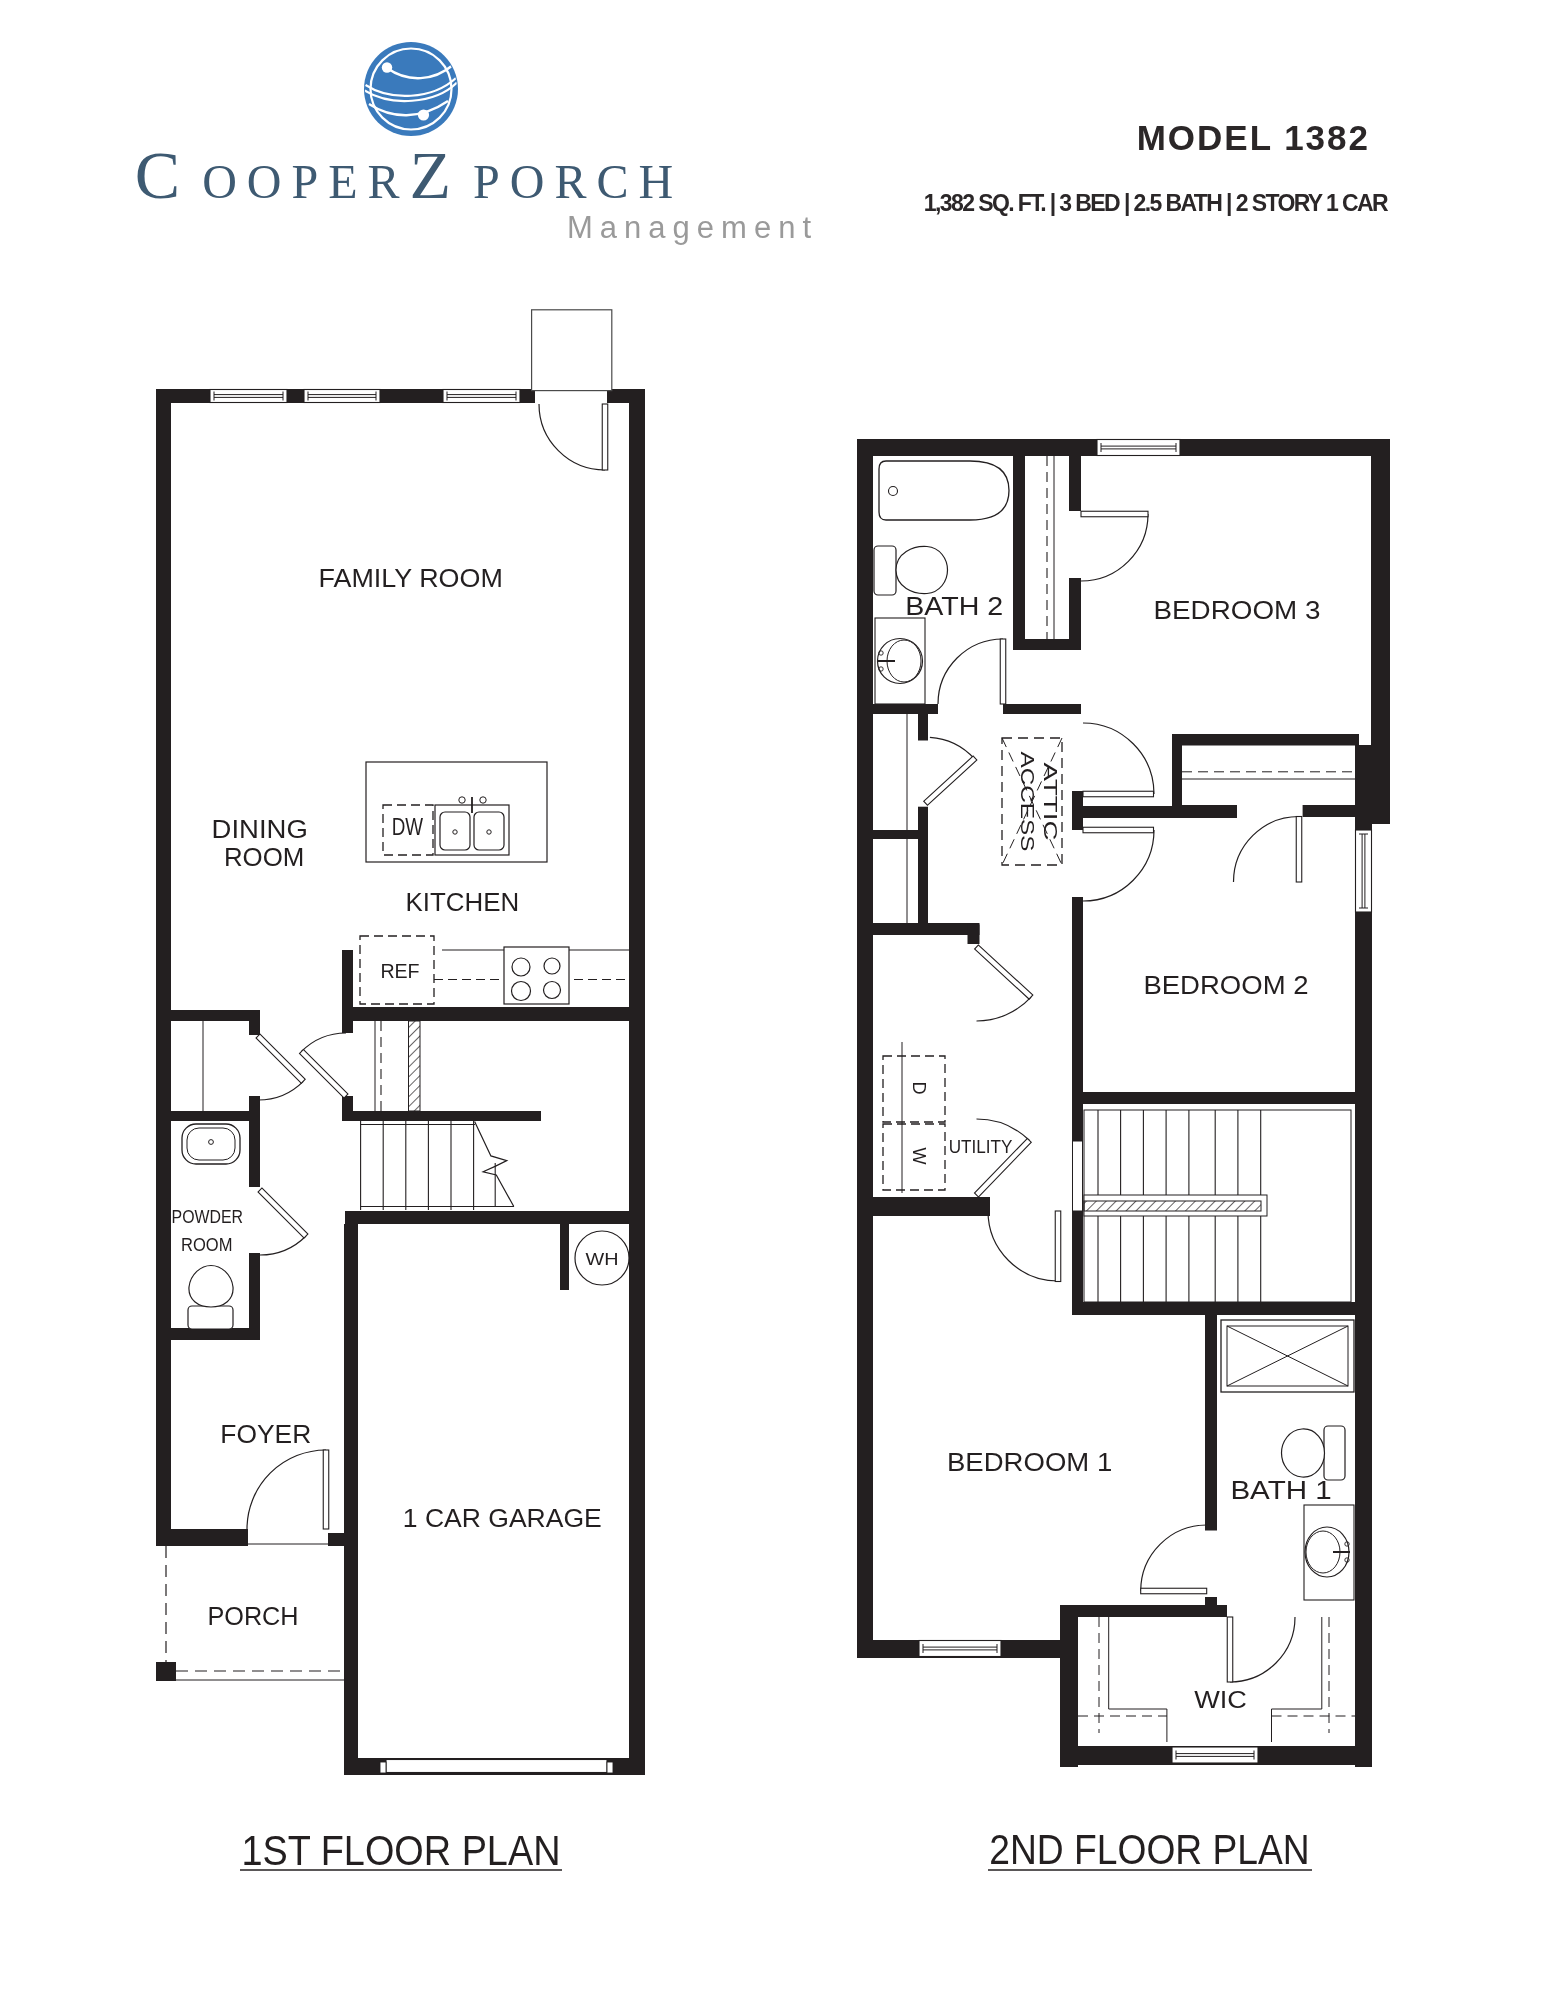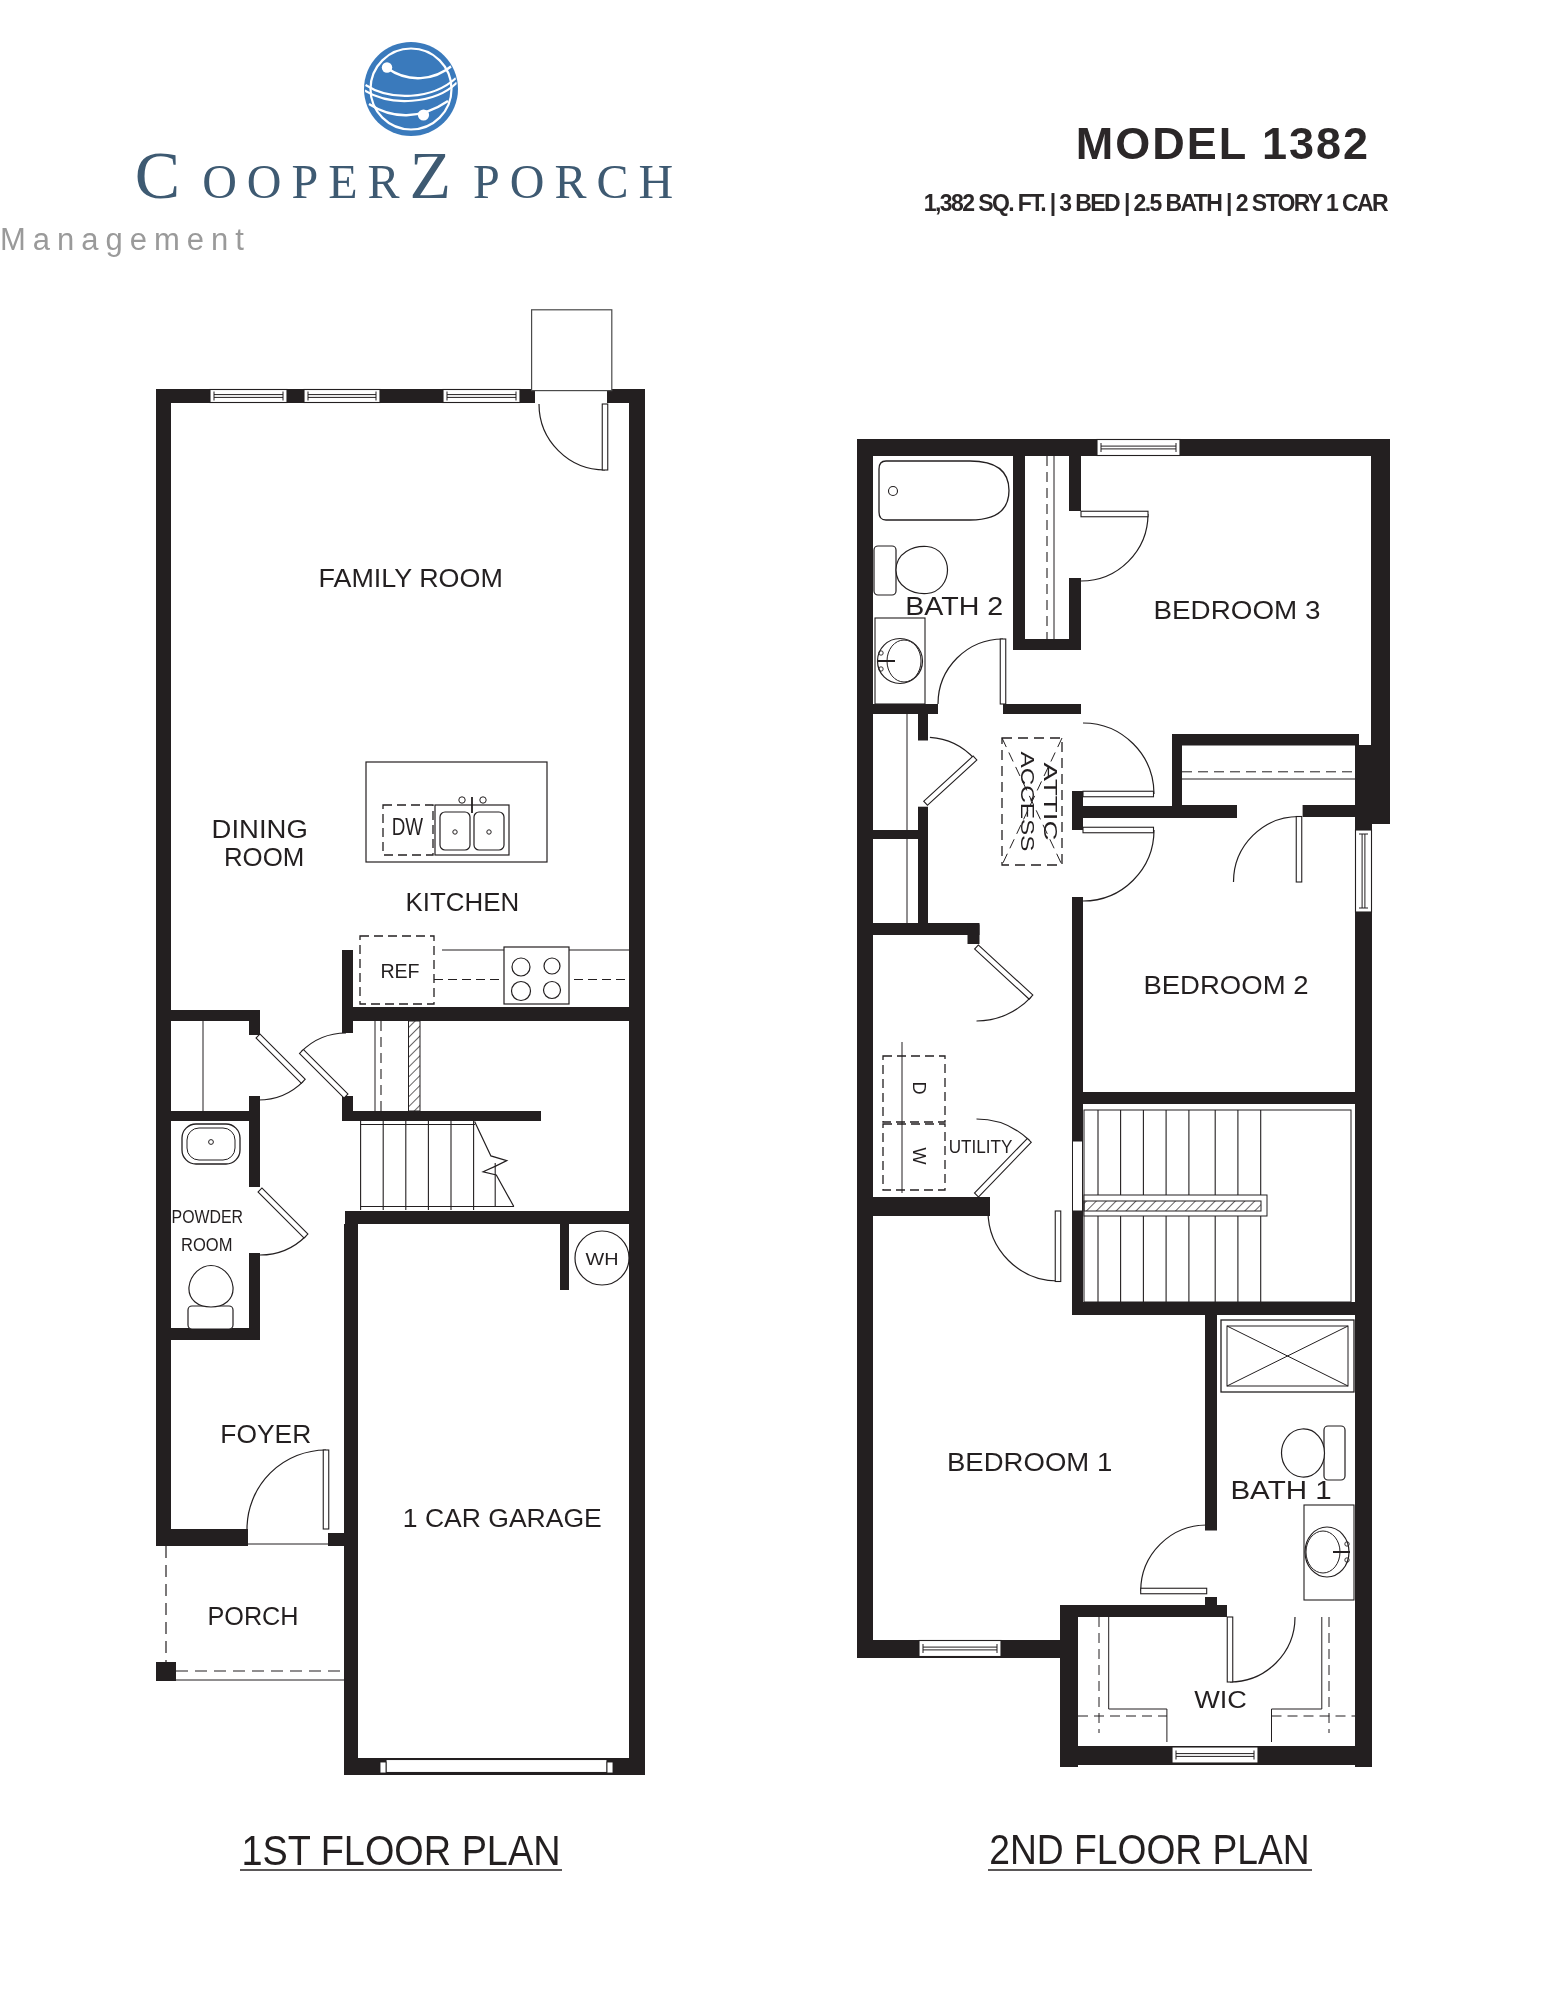--- a/index.html
+++ b/index.html
@@ -3,23 +3,23 @@
 <meta charset="utf-8">
 <style>
   html,body { margin:0; padding:0; background:#fff; width:1545px; height:2000px; overflow:hidden; }
   * { box-sizing:border-box; }
   body { font-family:"Liberation Sans", sans-serif; position:relative; }
   .serif { font-family:"Liberation Serif", serif; }
   #wordmark { position:absolute; left:0; top:136px; width:818px; text-align:center;
       color:#3e5a72; white-space:nowrap; }
   #wordmark .big { font-size:68px; letter-spacing:10px; }
   #wordmark .sc  { font-size:48px; letter-spacing:10px;margin-left:12px; }
-  #mgmt { position:absolute; left:0; top:210px; width:818px; text-align:left;
-      color:#9a9a9a; font-size:31px; letter-spacing:7px;margin-top:12px; }
-  #model { position:absolute; right:175px; top:118px; color:#2b2728; font-size:45px;
+  #mgmt { position:absolute; left:0; top:210px; width:818px; text-align:right;
+      color:#9a9a9a; font-size:31px; letter-spacing:7px; }
+  #model { position:absolute; right:175px; top:118px; color:#2b2728; font-size:35px;
       font-weight:bold; letter-spacing:2px; white-space:nowrap; }
   #specs { position:absolute; right:158px; top:190px; color:#2b2728; font-size:23px;
       font-weight:bold; letter-spacing:-1.6px; white-space:nowrap; }
   svg text { font-family:"Liberation Sans", sans-serif; }
 </style>
 </head>
 <body>
 
 <svg id="globe" style="position:absolute;left:360px;top:38px" width="102" height="102" viewBox="0 0 102 102">
   <defs>

